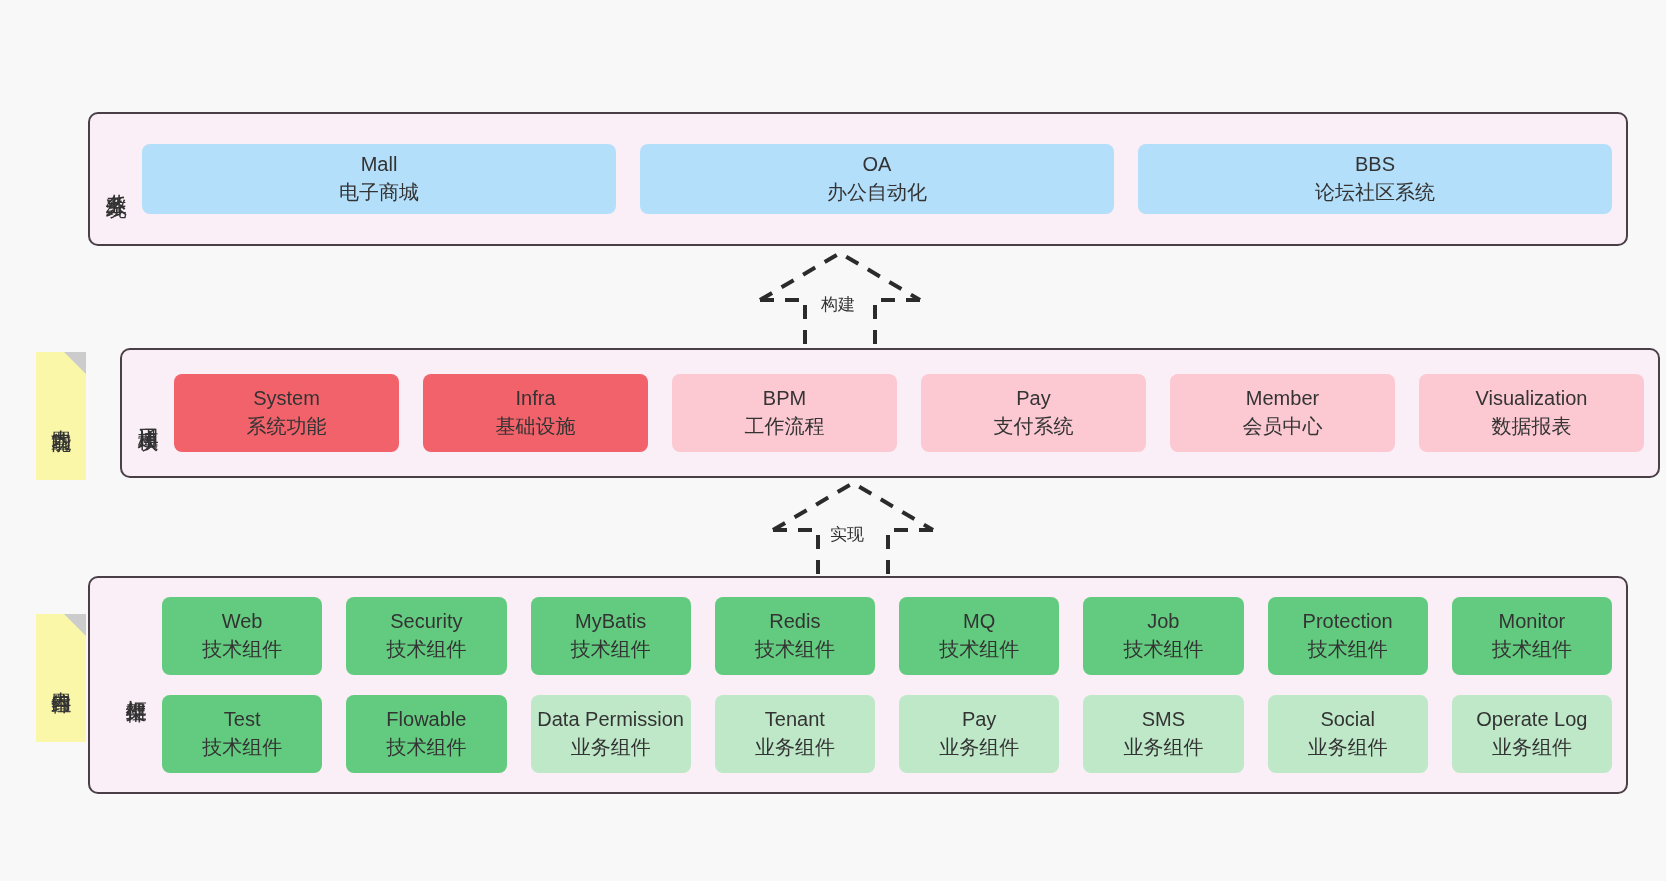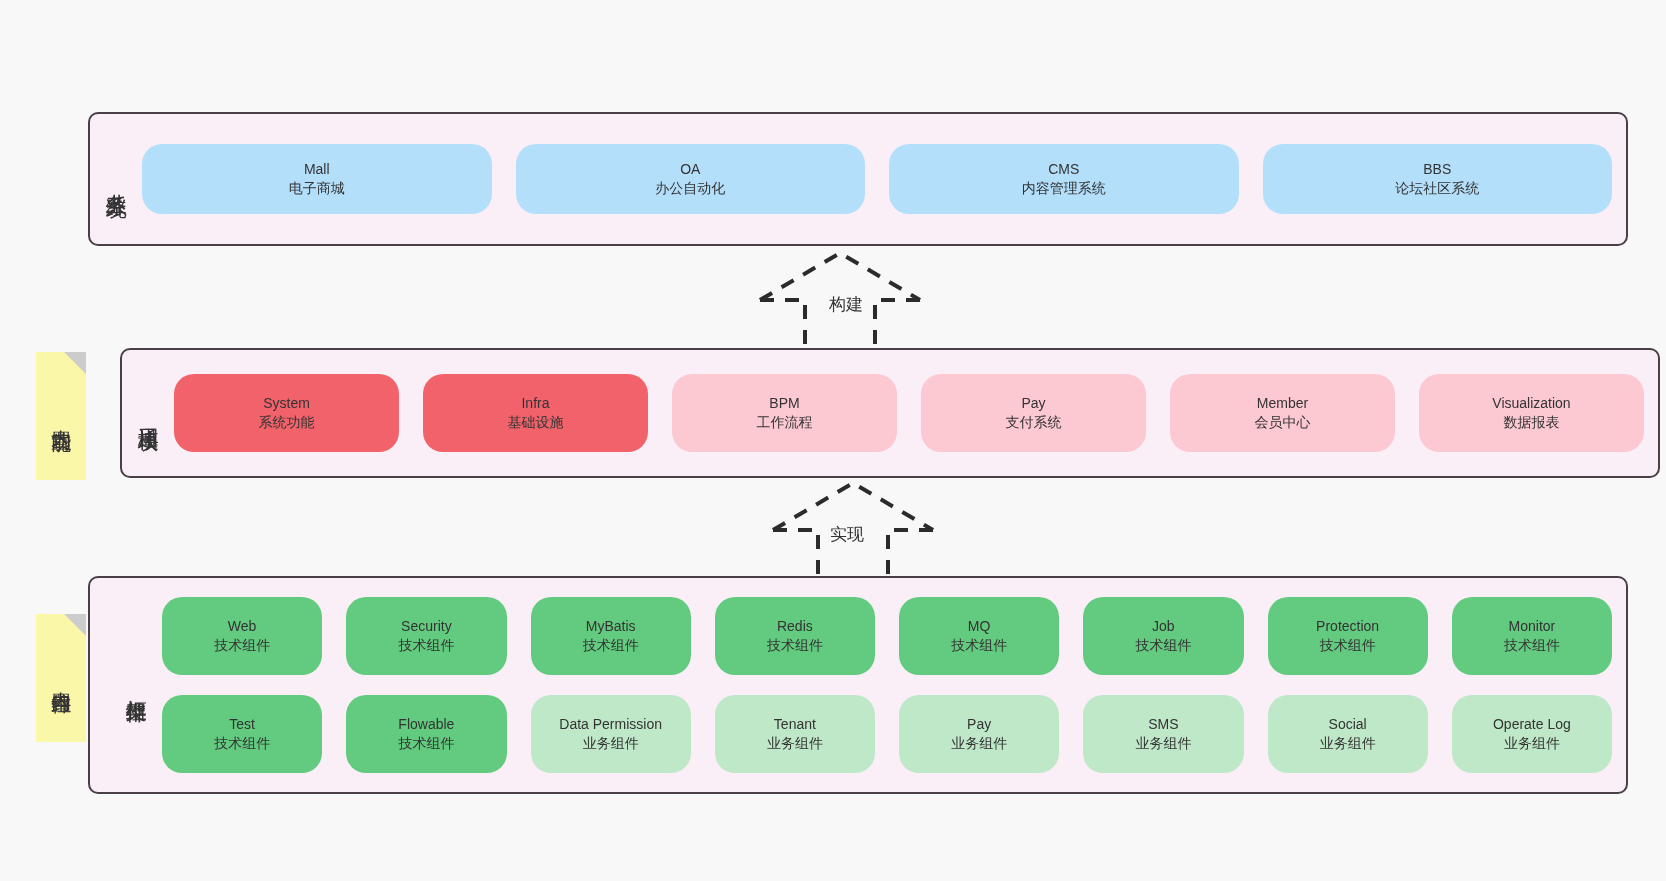--- a/index.html
+++ b/index.html
@@ -53,27 +53,27 @@
   .row {
     display: flex;
     align-items: stretch;
     gap: 24px;
   }
   .row + .row { margin-top: 20px; align-items: flex-end; }
 
   
   .card {
     flex: 1 1 0;
-    border-radius: 20px;
+    border-radius: 8px;
     display: flex;
     flex-direction: column;
     align-items: center;
     justify-content: center;
     text-align: center;
-    font-size: 14px;
+    font-size: 20px;
     line-height: 1.38;
     color: #333333;
     box-sizing: border-box;
     padding: 4px 6px;
   }
   .card .t1 { display: block; }
   .card .t2 { display: block; }
 
   .c-blue       { background: #b4dffb; }
   .c-red        { background: #f2626b; }
@@ -132,43 +132,39 @@
   .connector svg { display: block; overflow: visible; }
 
   .connector-label {
     position: absolute;
     font-size: 17px;
     color: #333333;
     background: #f8f8f8;
     padding: 1px 2px;
     white-space: nowrap;
   }
-  #connector-build .connector-label { left: 72px; top: 44px; }
+  #connector-build .connector-label { left: 64px; top: 44px; }
   #connector-impl  .connector-label { left: 60px; top: 44px; }
 </style>
 </head>
 <body>
 
 <div class="layer" id="layer-business">
   <div class="layer-label">业务系统</div>
   <div class="layer-body">
     <div class="row">
       <div class="card c-blue">
         <span class="t1">Mall</span>
         <span class="t2">电子商城</span>
       </div>
       <div class="card c-blue">
         <span class="t1">OA</span>
         <span class="t2">办公自动化</span>
       </div>
       <div class="card c-blue">
-        <span class="t1">CMS</span>
-        <span class="t2">内容管理系统</span>
-      </div>
-      <div class="card c-blue">
         <span class="t1">BBS</span>
         <span class="t2">论坛社区系统</span>
       </div>
     </div>
   </div>
 </div>
 
 <div class="connector" id="connector-build">
   <svg width="170" height="100" viewBox="0 0 170 100">
     <path d="M 5 52 L 85 5 L 165 52" fill="none" stroke="#2b2b2b" stroke-width="4" stroke-dasharray="14 11" stroke-linecap="butt"></path>

